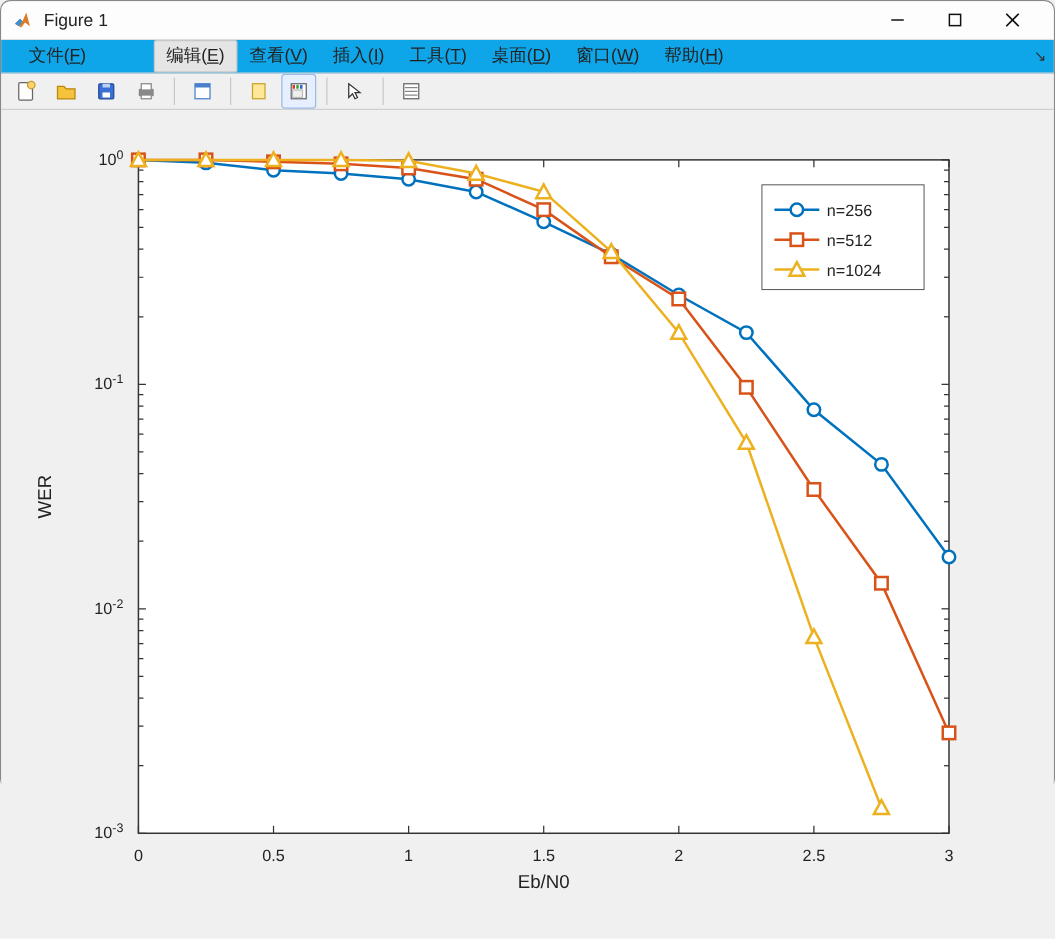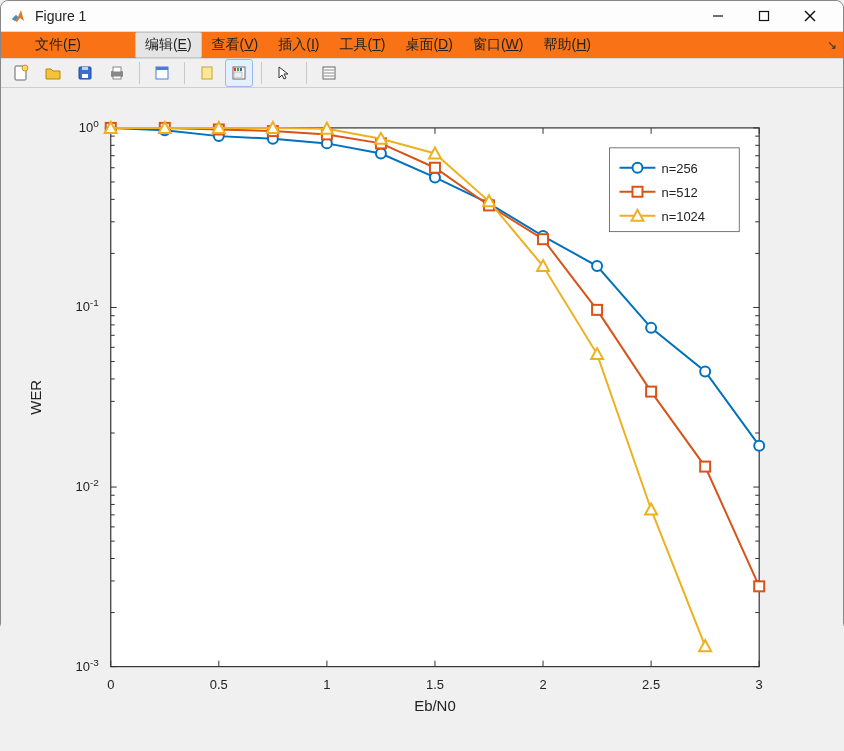--- a/index.html
+++ b/index.html
@@ -46,22 +46,22 @@
   .win-btn {
     width: 46px; height: 30px;
     display: flex; align-items: center; justify-content: center;
     color: #222;
     font-size: 14px;
   }
   .menubar {
     height: 30px;
     display: flex;
     align-items: center;
-    padding: 0 24px;
-    background: #f97316;
+    padding: 0 12px;
+    background: #0ea5e9;
     font-size: 14px;
     color: #222;
     border-bottom: 1px solid #d8d8d8;
     position: relative;
   }
   .menu-item {
     padding: 4px 10px;
     border-radius: 2px;
   }
   .menu-item.active { background: #e5e5e5; border: 1px solid #c8c8c8; padding: 3px 9px; margin-left: 44px; }

